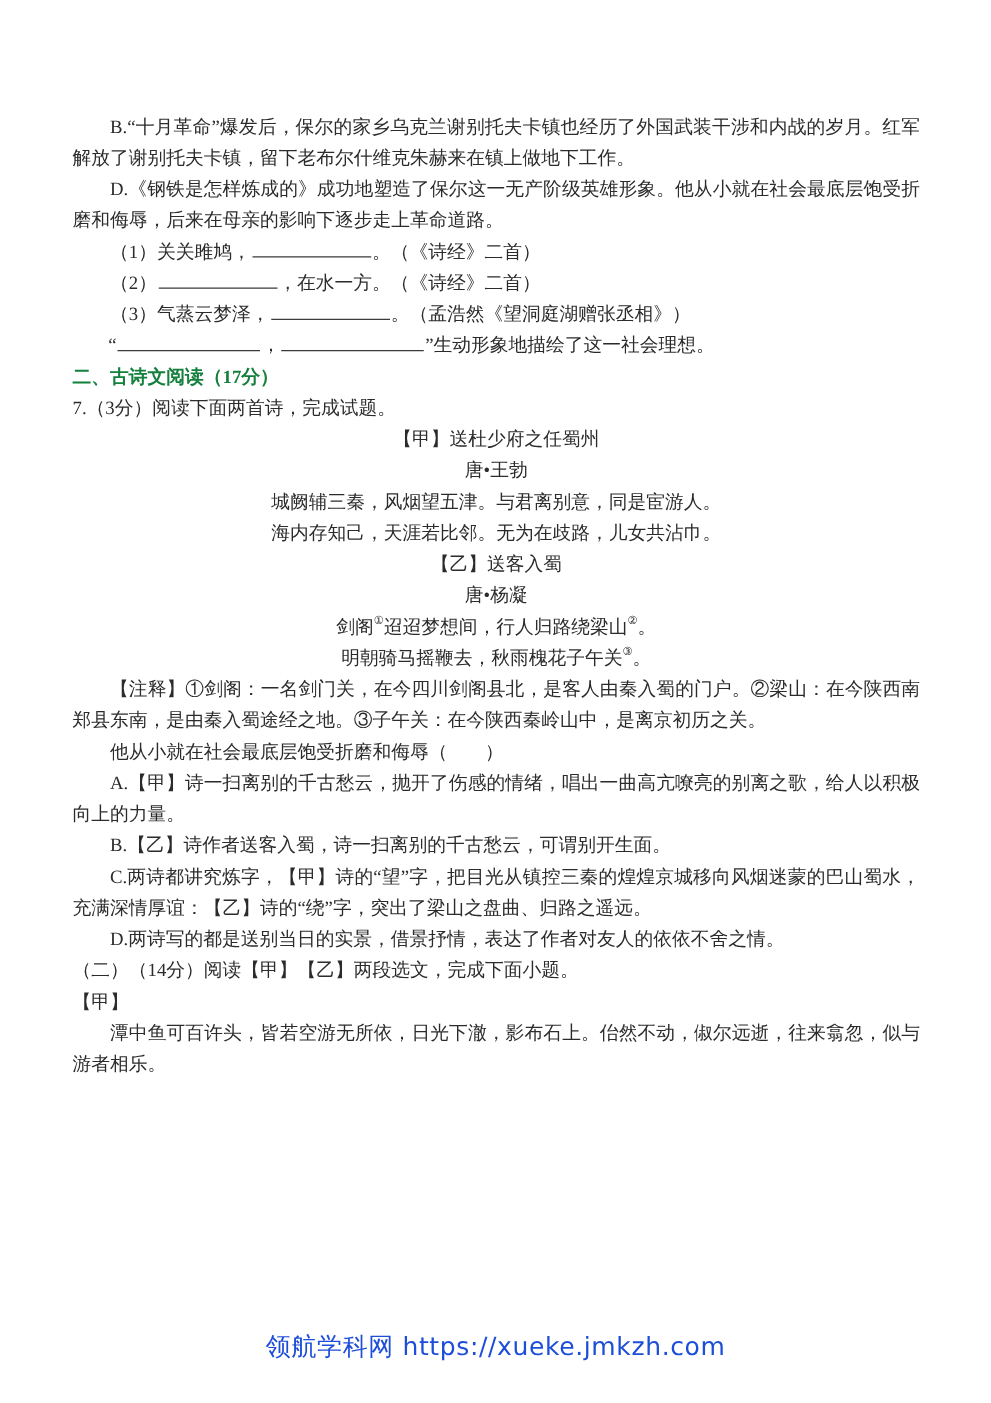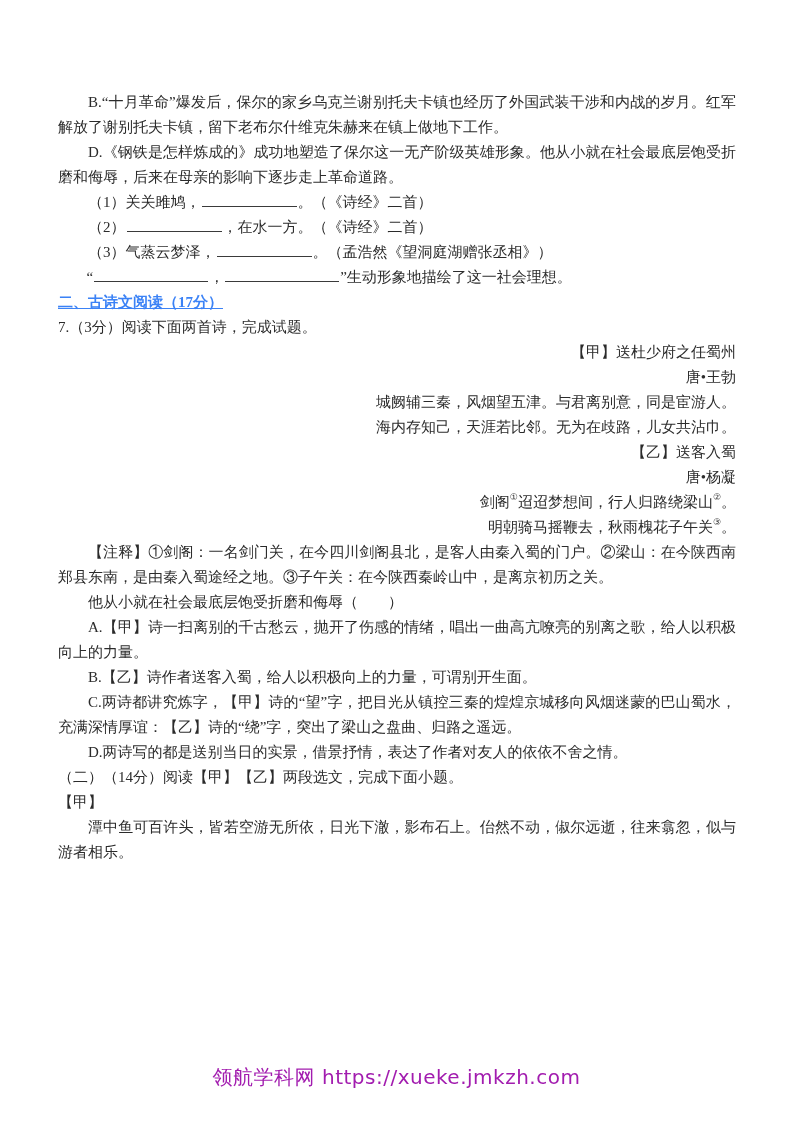--- a/index.html
+++ b/index.html
@@ -24,22 +24,22 @@
     font-size: 15px;
     line-height: 25px;
     text-align: justify;
   }
   .doc p {
     margin: 0;
     padding: 0;
   }
   .indent { text-indent: 2em; }
   .flush  { text-indent: 0; }
-  .center { text-align: right; text-indent: 0; }
-  .heading { text-indent: 0; font-weight: 700; color: #3b82f6; text-decoration: underline; }
+  .center { text-align: center; text-indent: 0; }
+  .heading { text-indent: 0; font-weight: 700; color: #15803d; }
   .spaced {
     text-indent: 2em;
     letter-spacing: 2.4px;
     white-space: nowrap;
     text-align: left;
   }
   .quote { text-indent: 1.9em; }
   .blank {
     display: inline-block;
     border-bottom: 1px solid #3a3a3a;
@@ -54,21 +54,21 @@
   }
   .footer {
     position: absolute;
     left: 0;
     top: 1064px;
     width: 100%;
     text-align: center;
     font-family: "DejaVu Sans", "Liberation Sans", sans-serif;
     font-size: 20px;
     letter-spacing: 0.5px;
-    color: #a21caf;
+    color: #1d4ed8;
   }
 </style>
 </head>
 <body>
 
 <div class="page">
   <div class="doc">
       <p class="indent">B.“十月革命”爆发后，保尔的家乡乌克兰谢别托夫卡镇也经历了外国武装干涉和内战的岁月。红军解放了谢别托夫卡镇，留下老布尔什维克朱赫来在镇上做地下工作。</p>
       <p class="indent">D.《钢铁是怎样炼成的》成功地塑造了保尔这一无产阶级英雄形象。他从小就在社会最底层饱受折磨和侮辱，后来在母亲的影响下逐步走上革命道路。</p>
       <p class="indent">（1）关关雎鸠，<span class="blank" style="width: 95px;"></span>。（《诗经》二首）</p>
@@ -81,21 +81,21 @@
       <p class="center">唐•王勃</p>
       <p class="center">城阙辅三秦，风烟望五津。与君离别意，同是宦游人。</p>
       <p class="center">海内存知己，天涯若比邻。无为在歧路，儿女共沾巾。</p>
       <p class="center">【乙】送客入蜀</p>
       <p class="center">唐•杨凝</p>
       <p class="center">剑阁<sup>①</sup>迢迢梦想间，行人归路绕梁山<sup>②</sup>。</p>
       <p class="center">明朝骑马摇鞭去，秋雨槐花子午关<sup>③</sup>。</p>
       <p class="indent">【注释】①剑阁：一名剑门关，在今四川剑阁县北，是客人由秦入蜀的门户。②梁山：在今陕西南郑县东南，是由秦入蜀途经之地。③子午关：在今陕西秦岭山中，是离京初历之关。</p>
       <p class="indent">他从小就在社会最底层饱受折磨和侮辱（　　）</p>
       <p class="indent">A.【甲】诗一扫离别的千古愁云，抛开了伤感的情绪，唱出一曲高亢嘹亮的别离之歌，给人以积极向上的力量。</p>
-      <p class="indent">B.【乙】诗作者送客入蜀，给人以积极向上的力量，可谓别开生面。</p>
+      <p class="indent">B.【乙】诗作者送客入蜀，诗一扫离别的千古愁云，可谓别开生面。</p>
       <p class="indent">C.两诗都讲究炼字，【甲】诗的“望”字，把目光从镇控三秦的煌煌京城移向风烟迷蒙的巴山蜀水，充满深情厚谊：【乙】诗的“绕”字，突出了梁山之盘曲、归路之遥远。</p>
       <p class="indent">D.两诗写的都是送别当日的实景，借景抒情，表达了作者对友人的依依不舍之情。</p>
       <p class="flush">（二）（14分）阅读【甲】【乙】两段选文，完成下面小题。</p>
       <p class="flush">【甲】</p>
       <p class="indent">潭中鱼可百许头，皆若空游无所依，日光下澈，影布石上。佁然不动，俶尔远逝，往来翕忽，似与游者相乐。</p>
     </div>
   <div class="footer">
     <span>领航学科网</span>
     <span>https://xueke.jmkzh.com</span>
   </div>

